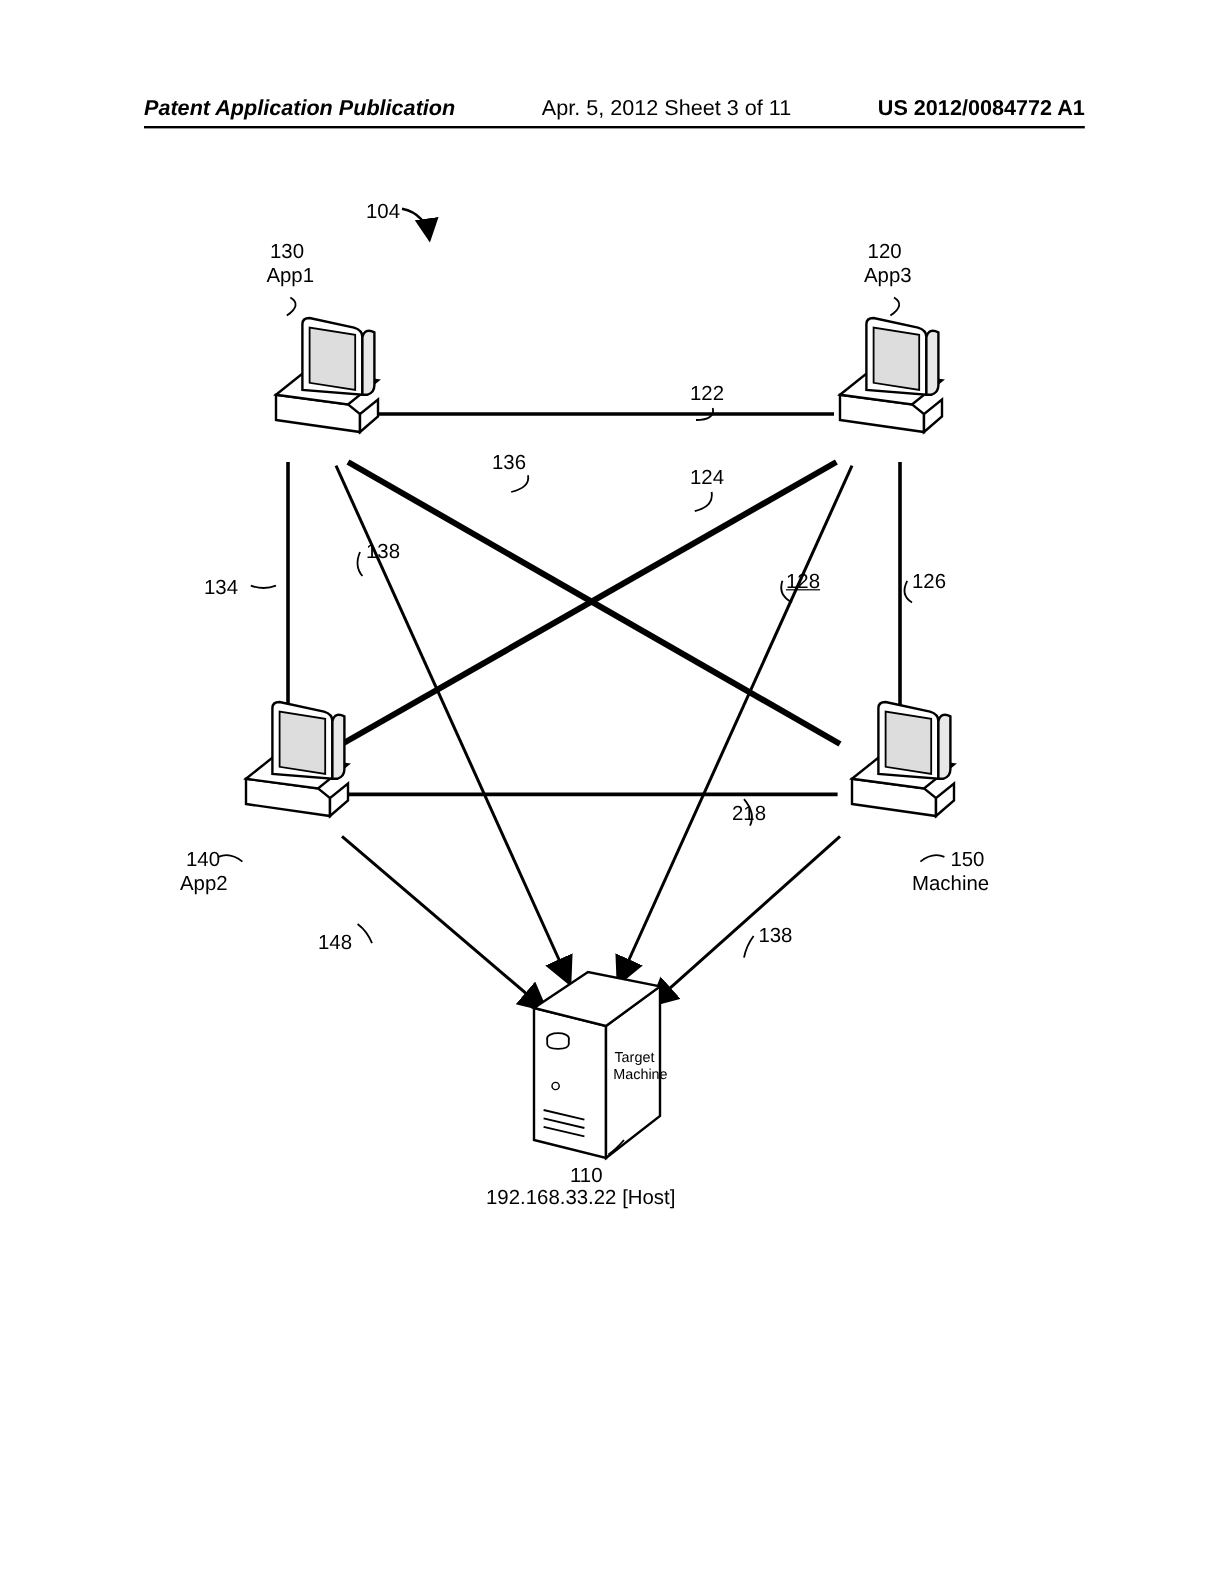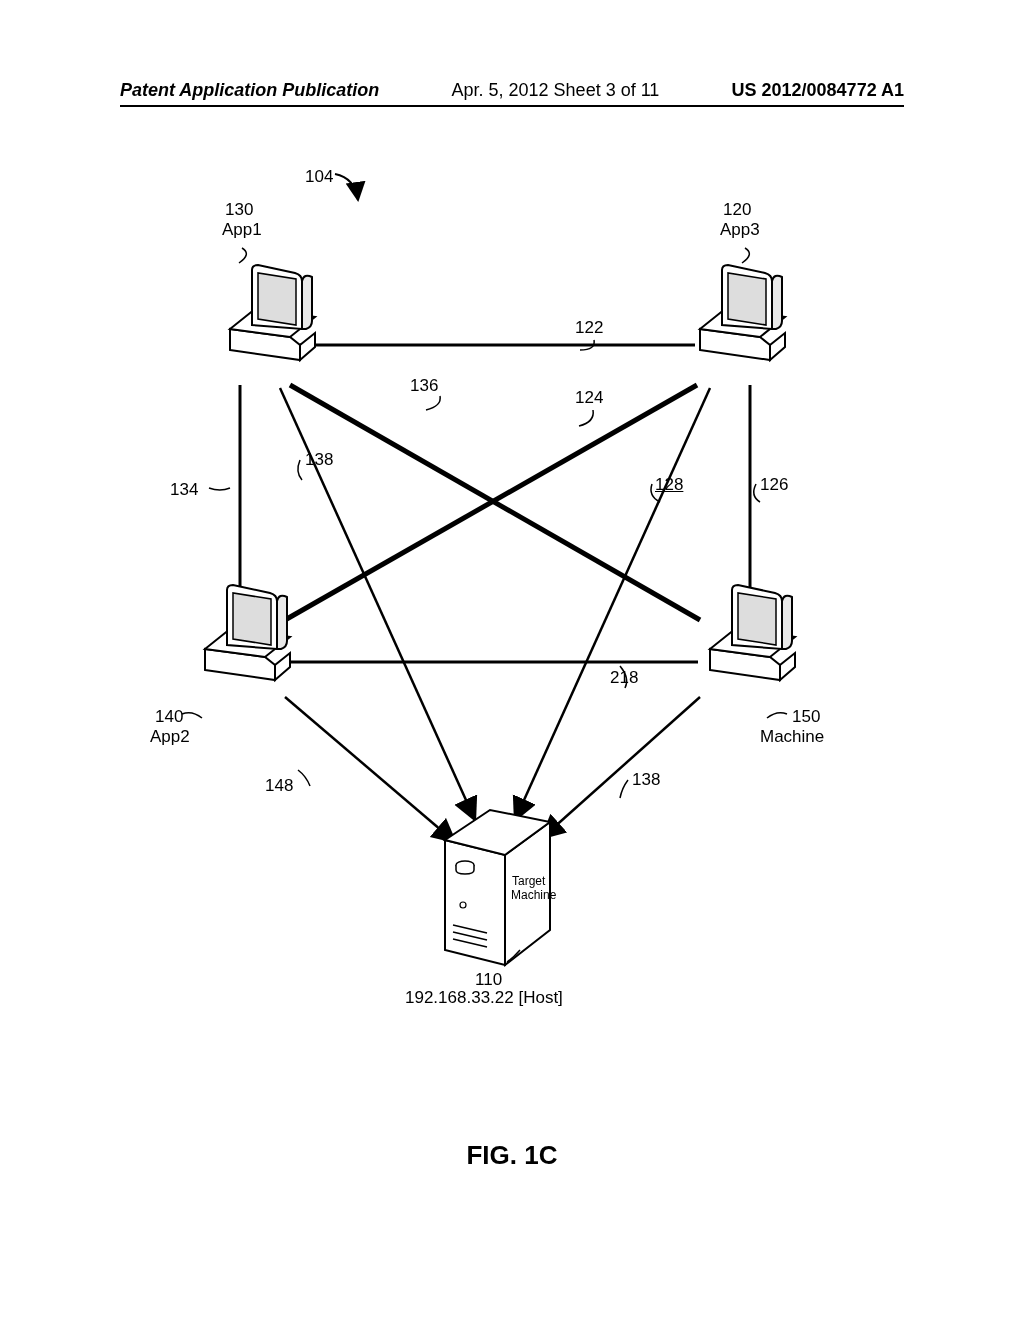--- a/index.html
+++ b/index.html
@@ -145,15 +145,14 @@
   <line x1="18" y1="129" x2="52" y2="137" stroke="#000" stroke-width="1.5"></line>
   <text x="77" y="75" font-size="12" font-family="Arial">Target</text>
   <text x="76" y="89" font-size="12" font-family="Arial">Machine</text>
 
   <path d="M85 140 Q78 148 72 152" stroke="#000" stroke-width="1.5" fill="none"></path>
 </g>
 </svg>
 
 </div>
 
-<div class="figlabel">FIG. 1C</div>
 
 </div>
 
 </body></html>

